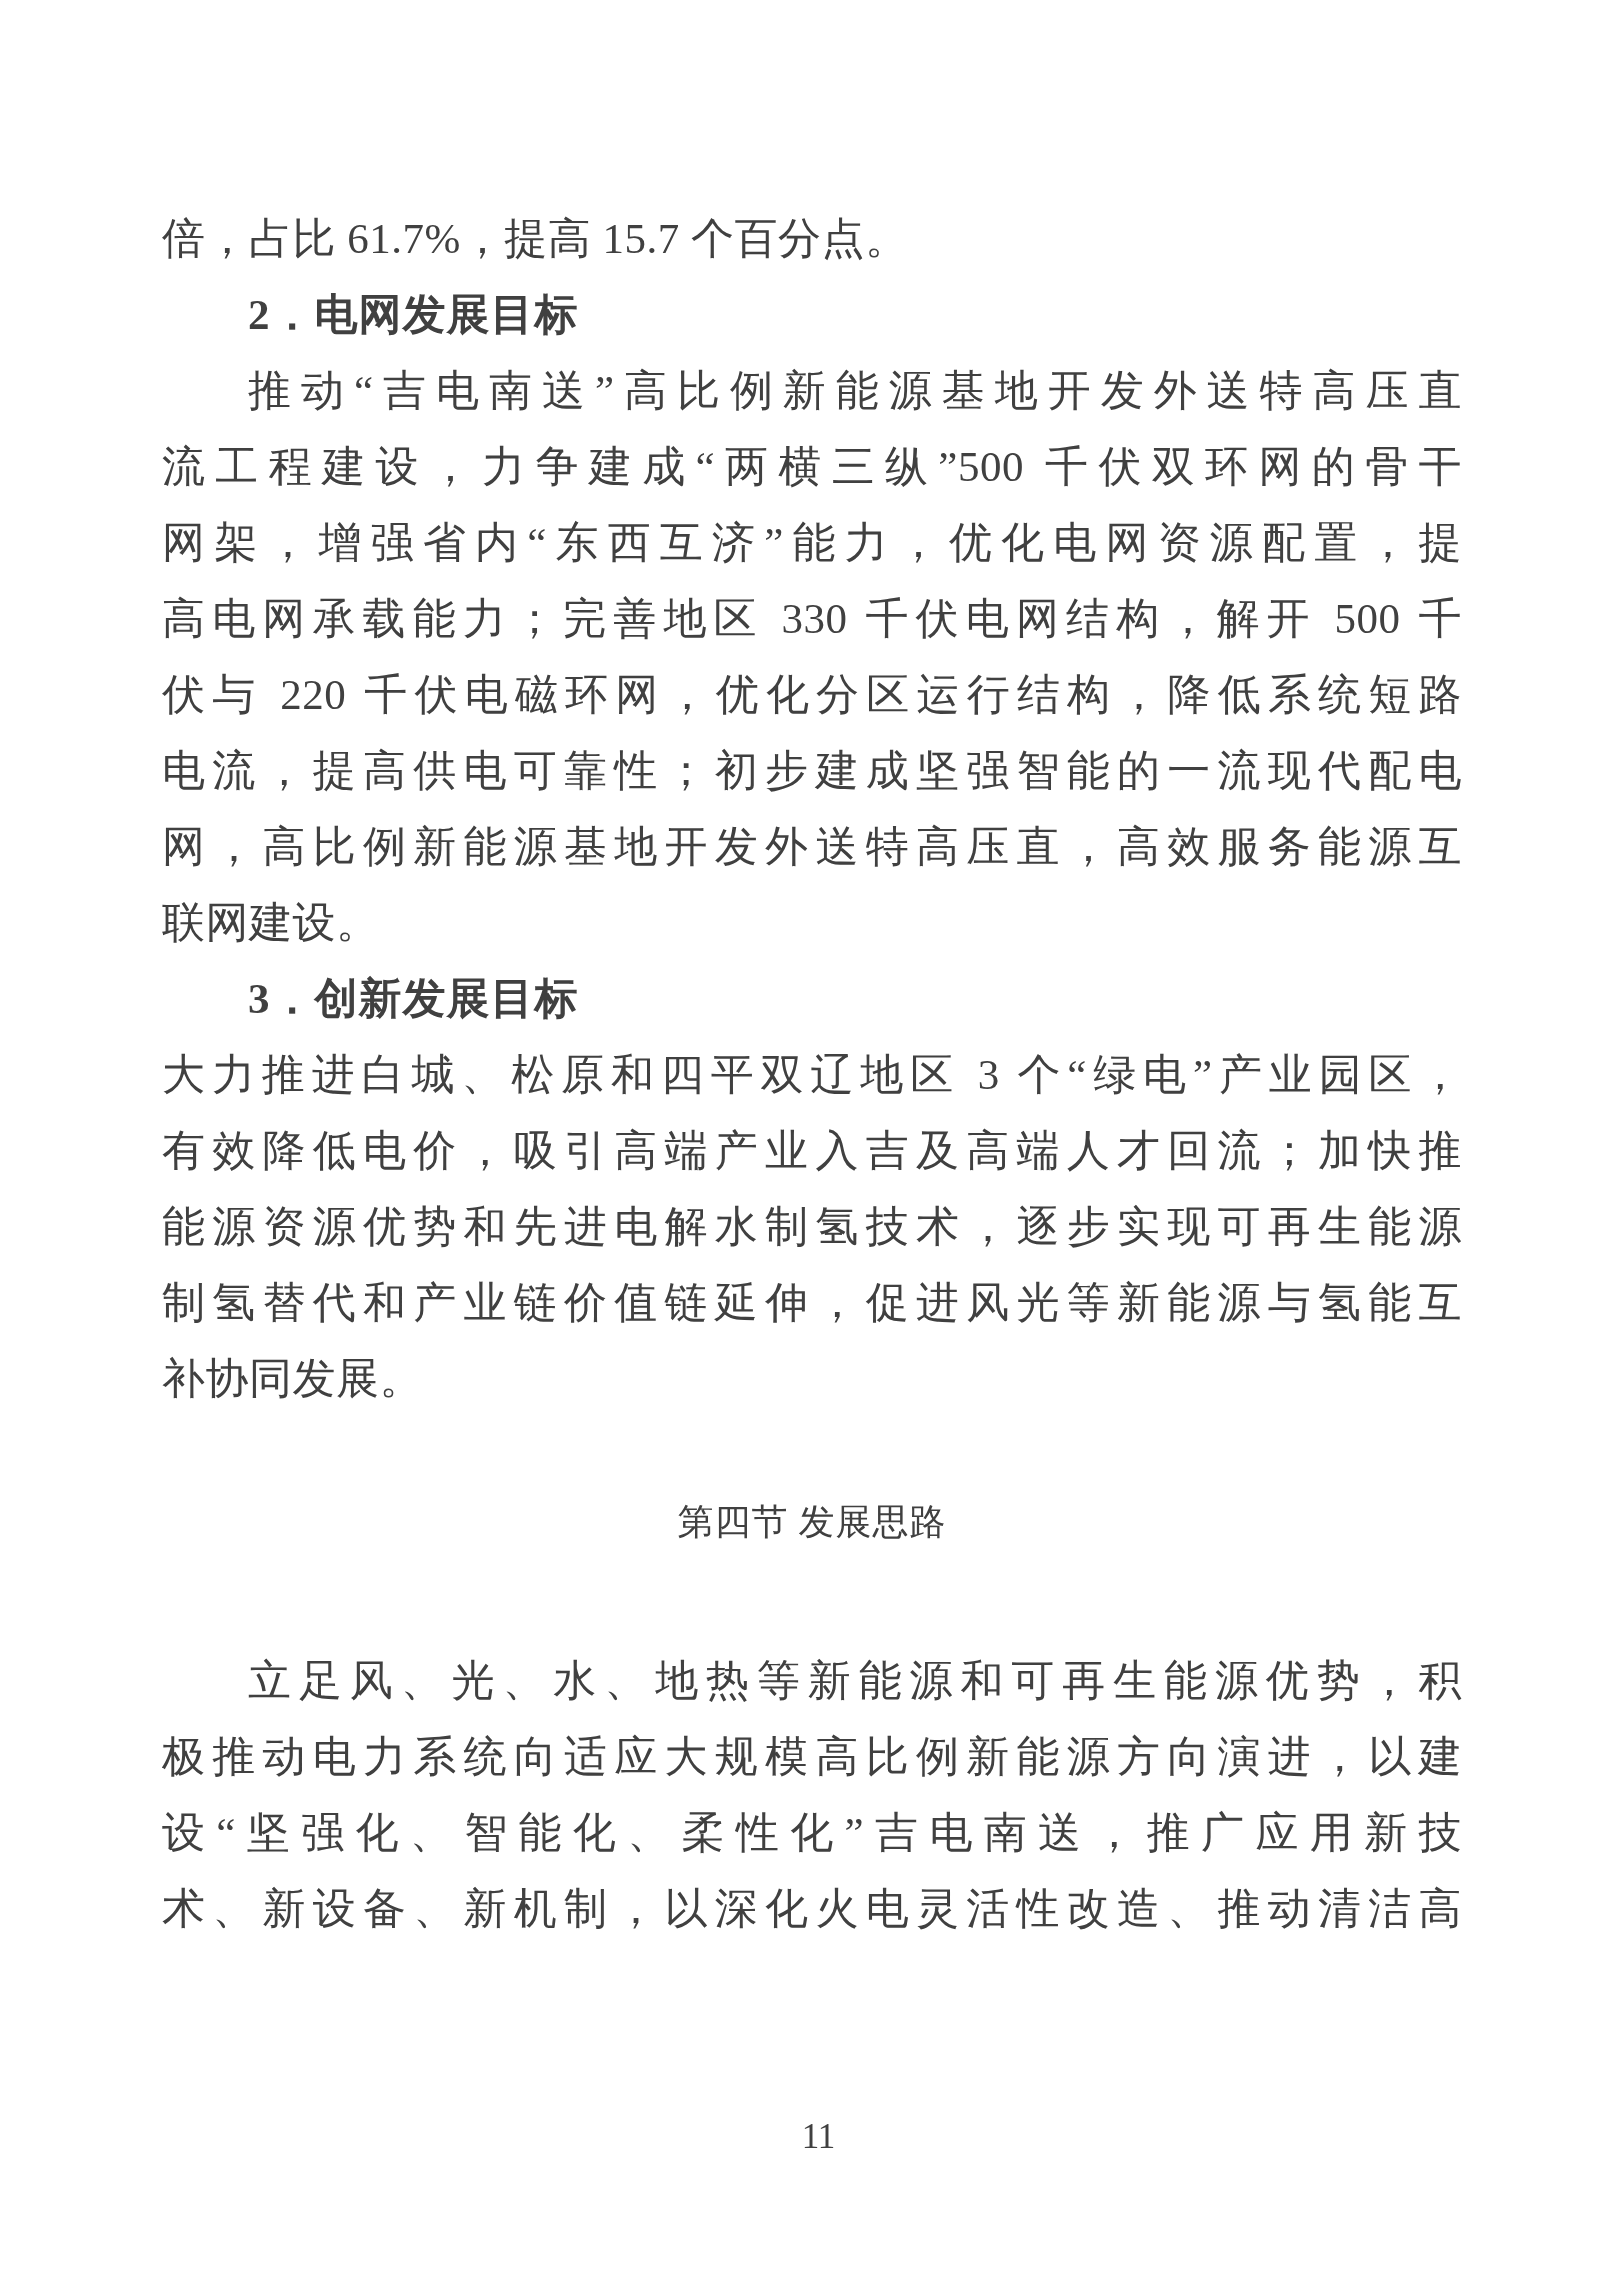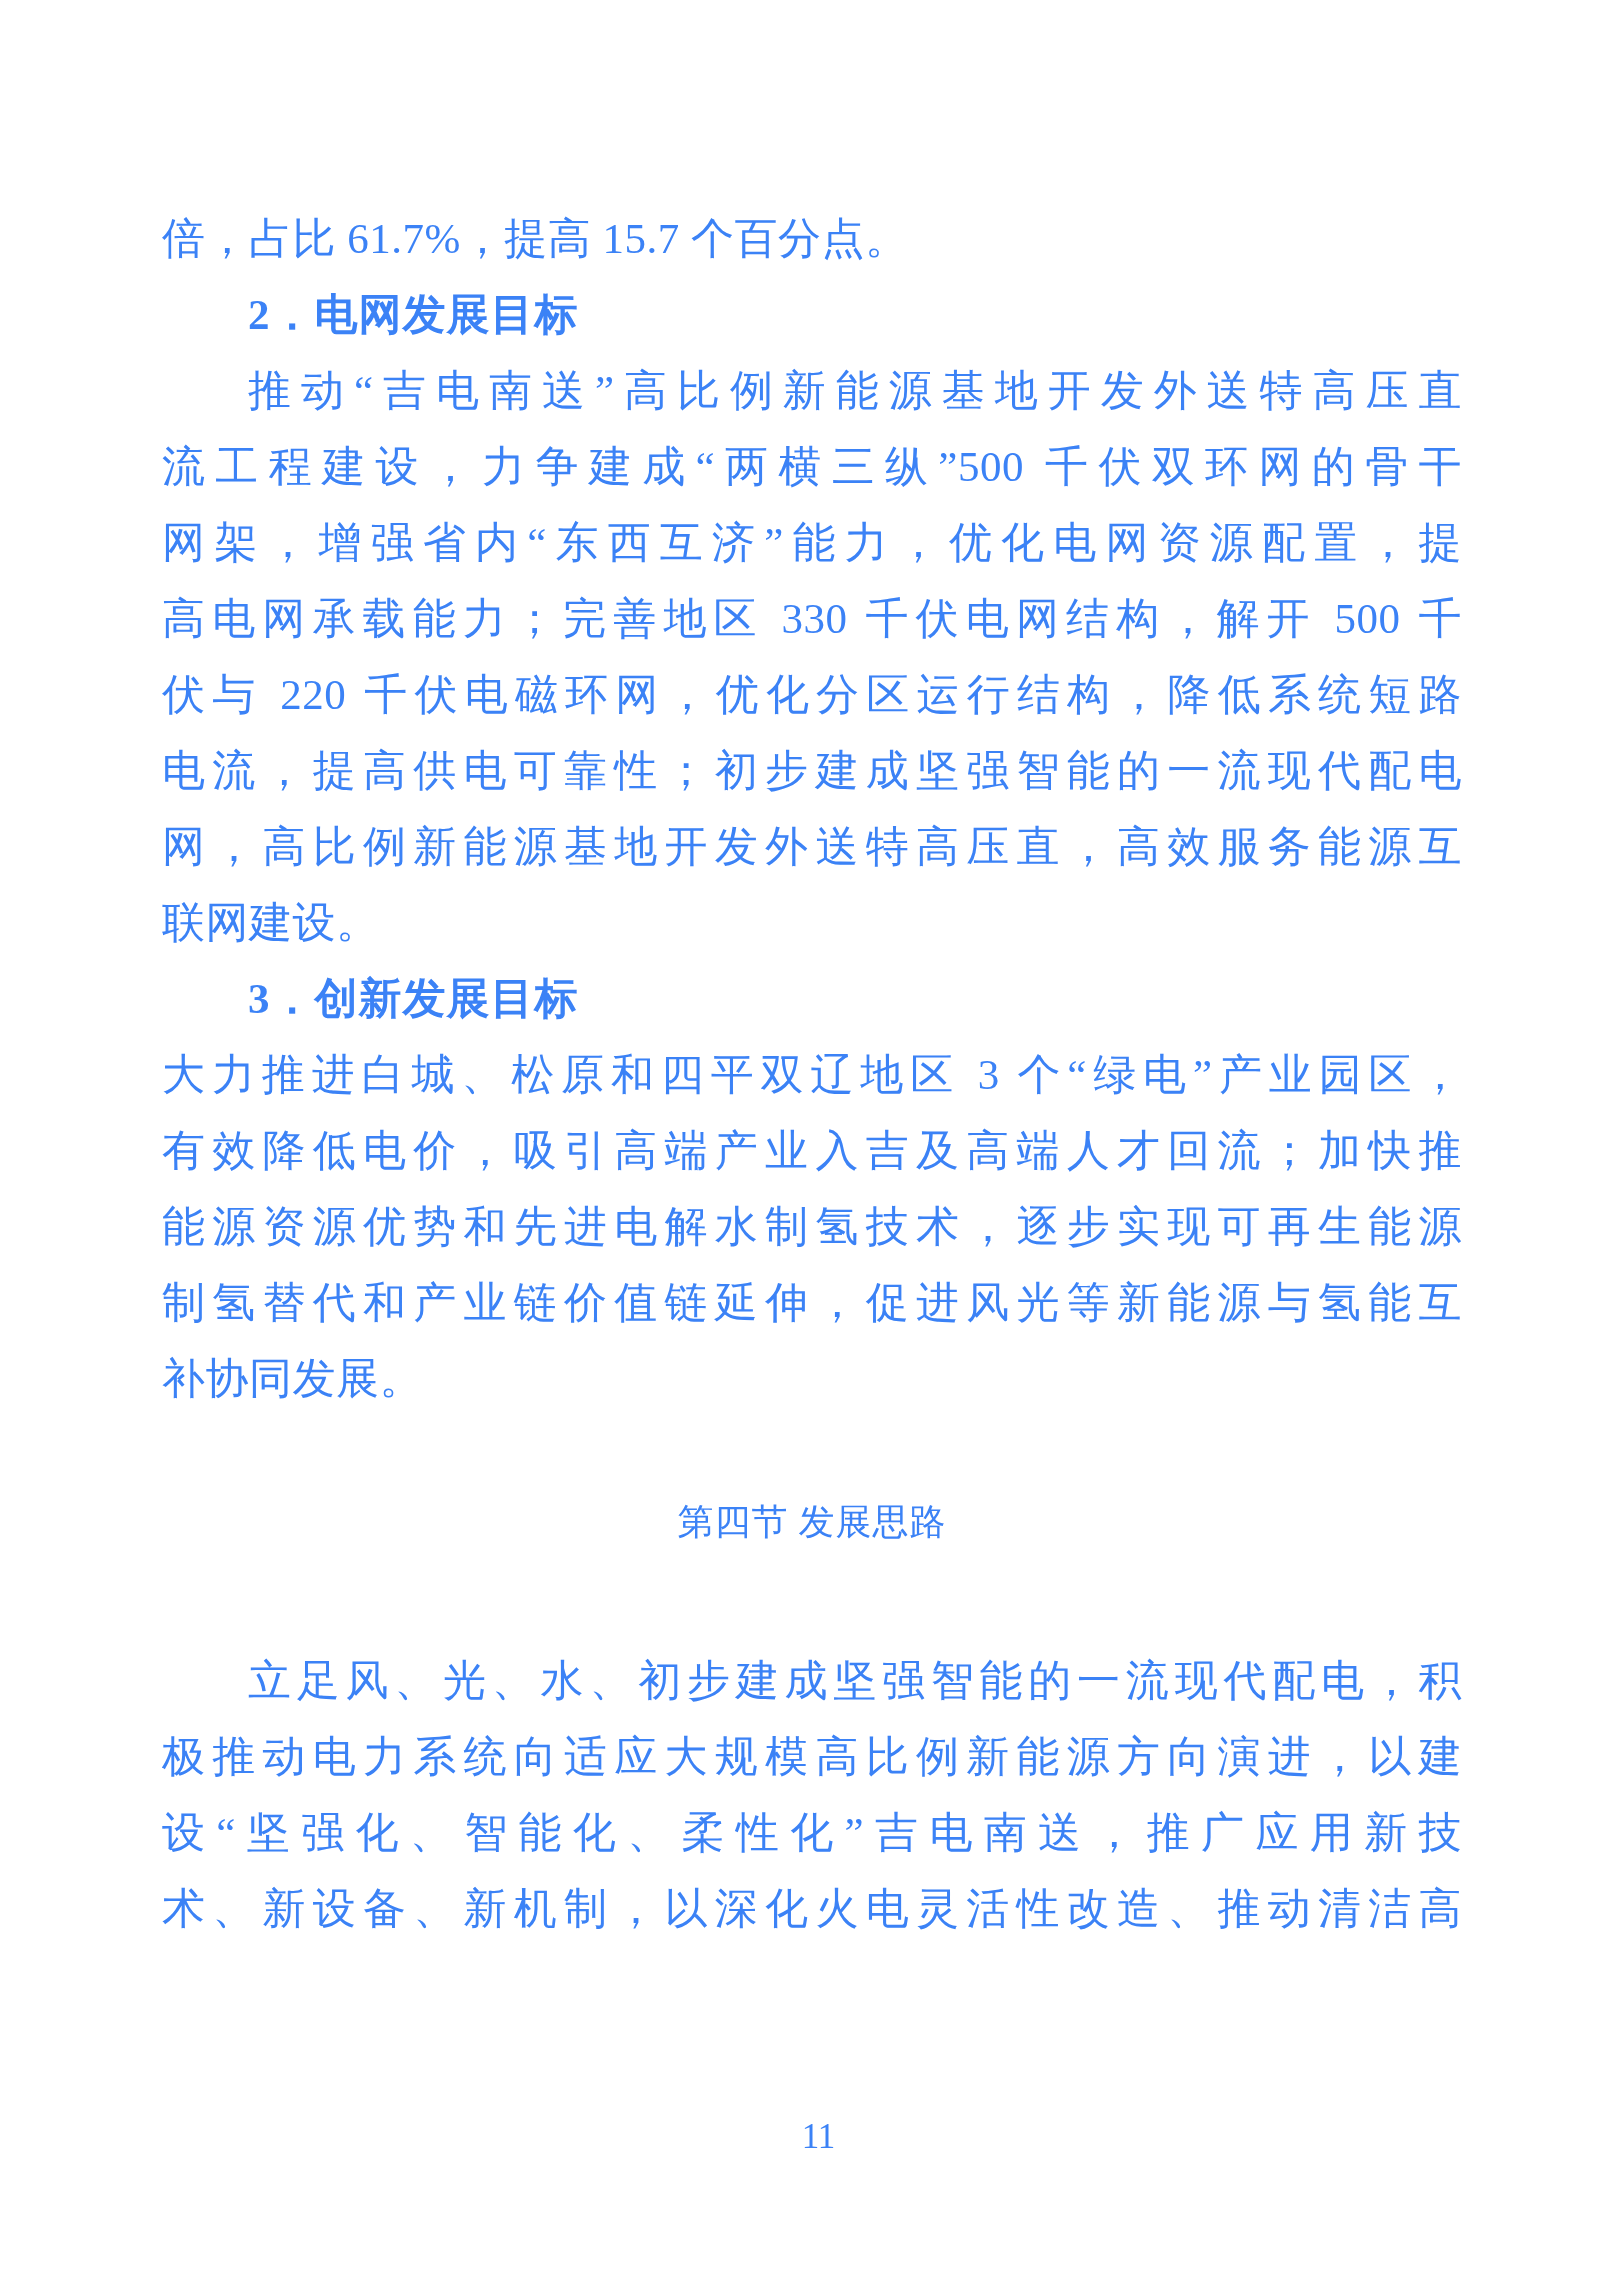--- a/index.html
+++ b/index.html
@@ -3,21 +3,21 @@
 <meta charset="utf-8">
 <style>
   html,body { margin:0; padding:0; }
   body { background:#888; }
   .page {
     position: relative;
     width: 1621px;
     height: 2293px;
     margin: 0 auto;
     background: #ffffff;
-    color: #3b82f6;
+    color: #404040;
     font-family: "Liberation Serif", "DejaVu Serif", serif;
     overflow: hidden;
   }
   .content {
     position: absolute;
     left: 162px;
     top: 201px;
     width: 1300px;
   }
   .line {
@@ -72,21 +72,21 @@
     <div class="line justify">电流，提高供电可靠性；初步建成坚强智能的一流现代配电</div>
     <div class="line justify">网，高比例新能源基地开发外送特高压直，高效服务能源互</div>
     <div class="line">联网建设。</div>
     <div class="line num-heading indent">3．创新发展目标</div>
     <div class="line justify">大力推进白城、松原和四平双辽地区 3 个“绿电”产业园区，</div>
     <div class="line justify">有效降低电价，吸引高端产业入吉及高端人才回流；加快推</div>
     <div class="line justify">能源资源优势和先进电解水制氢技术，逐步实现可再生能源</div>
     <div class="line justify">制氢替代和产业链价值链延伸，促进风光等新能源与氢能互</div>
     <div class="line">补协同发展。</div>
     <div class="section-heading">第四节 发展思路</div>
-    <div class="line indent justify">立足风、光、水、初步建成坚强智能的一流现代配电，积</div>
+    <div class="line indent justify">立足风、光、水、地热等新能源和可再生能源优势，积</div>
     <div class="line justify">极推动电力系统向适应大规模高比例新能源方向演进，以建</div>
     <div class="line justify">设“坚强化、智能化、柔性化”吉电南送，推广应用新技</div>
     <div class="line justify">术、新设备、新机制，以深化火电灵活性改造、推动清洁高</div>
 
   </div>
 
   <div class="page-number">11</div>
 </div>
 
 

